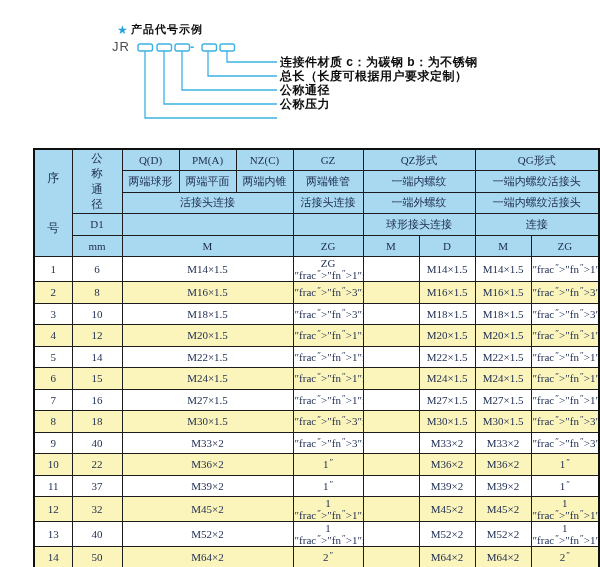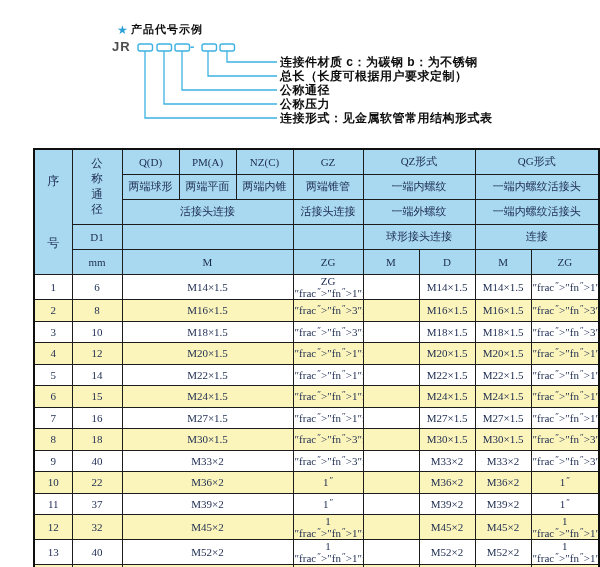--- a/index.html
+++ b/index.html
@@ -12,42 +12,42 @@
   }
   html,body{margin:0;padding:0;background:#e9e9e9;}
   #page{position:relative;width:600px;height:567px;background:#ffffff;overflow:hidden;
         font-family:"Liberation Serif",serif;color:#111;}
   
   #legend-svg{position:absolute;left:0;top:0;}
   .legend-star{position:absolute;left:117px;top:23px;font-size:12px;color:var(--star-blue);
                font-family:"DejaVu Sans",sans-serif;}
   .legend-heading{position:absolute;left:131px;top:22px;font-size:11px;font-weight:bold;
                   color:#0c0c0c;font-family:"Liberation Sans",sans-serif;letter-spacing:1px;}
-  .code-prefix{position:absolute;left:112px;top:39px;font-size:13px;font-weight:bold;color:#4d4d4d;
+  .code-prefix{position:absolute;left:112px;top:39px;font-size:13px;font-weight:normal;color:#4d4d4d;
                font-family:"Liberation Sans",sans-serif;letter-spacing:1px;}
   .code-dash{position:absolute;left:190px;top:39px;font-size:13px;font-weight:bold;
              color:var(--accent-cyan);font-family:"Liberation Sans",sans-serif;}
   .legend-label{position:absolute;left:280px;height:14px;font-size:12px;font-weight:bold;
                 color:#0d0d0d;font-family:"Liberation Sans",sans-serif;white-space:nowrap;
                 letter-spacing:0.5px;line-height:14px;}
   
   .table-title{position:absolute;left:35px;top:122px;font-size:18px;font-weight:bold;
                color:#0a0a0a;letter-spacing:3px;font-family:"DejaVu Serif",serif;margin-top:29px;}
   
   #ref-table{position:absolute;left:33px;top:148px;width:565px;border-collapse:collapse;
              table-layout:fixed;font-size:11px;color:var(--ink);}
   #ref-table th,#ref-table td{border:1px solid var(--border);text-align:center;vertical-align:middle;
              padding:0 1px;overflow:hidden;font-weight:normal;}
   #ref-table{border:2px solid #0f0f0f;}
   #ref-table thead th{background:var(--header-bg);}
   #ref-table thead tr{height:21.5px;}
   #ref-table tbody tr{height:21.5px;background:#ffffff;}
   #ref-table tbody tr.alt{background:var(--row-alt-bg);}
   .vtxt{display:inline-block;width:15px;word-break:break-all;white-space:normal;font-size:12px;}
-  .v2{line-height:62px;text-align:center;}
+  .v2{line-height:50px;text-align:center;}
   .v4{line-height:15.5px;font-size:11.5px;}
   .inch{font-size:9px;vertical-align:top;position:relative;top:-1px;margin-left:1px;}
 </style>
 </head>
 <body>
 
 <div id="page">
 
   <svg id="legend-svg" width="600" height="132" viewBox="0 0 600 132">
     <g stroke="#3db2e2" stroke-width="1.4" fill="#ffffff">
@@ -66,21 +66,20 @@
     </g>
   </svg>
   <span class="legend-star">★</span>
   <span class="legend-heading">产品代号示例</span>
   <span class="code-prefix">JR</span>
   <span class="code-dash">-</span>
   <span class="legend-label" style="top:69px">总长（长度可根据用户要求定制）</span>
   <span class="legend-label" style="top:55px">连接件材质  c：为碳钢  b：为不锈钢</span>
   <span class="legend-label" style="top:83px">公称通径</span>
   <span class="legend-label" style="top:97px">公称压力</span>
-  <span class="legend-label" style="top:111px">连接形式：见金属软管常用结构形式表</span>
 
   <div class="table-title">螺母连接形式参考表</div>
 
   <table id="ref-table">
     <colgroup>
       <col style="width:38px">
         <col style="width:50px">
       <col style="width:57px">
         <col style="width:57px">
         <col style="width:57px">

